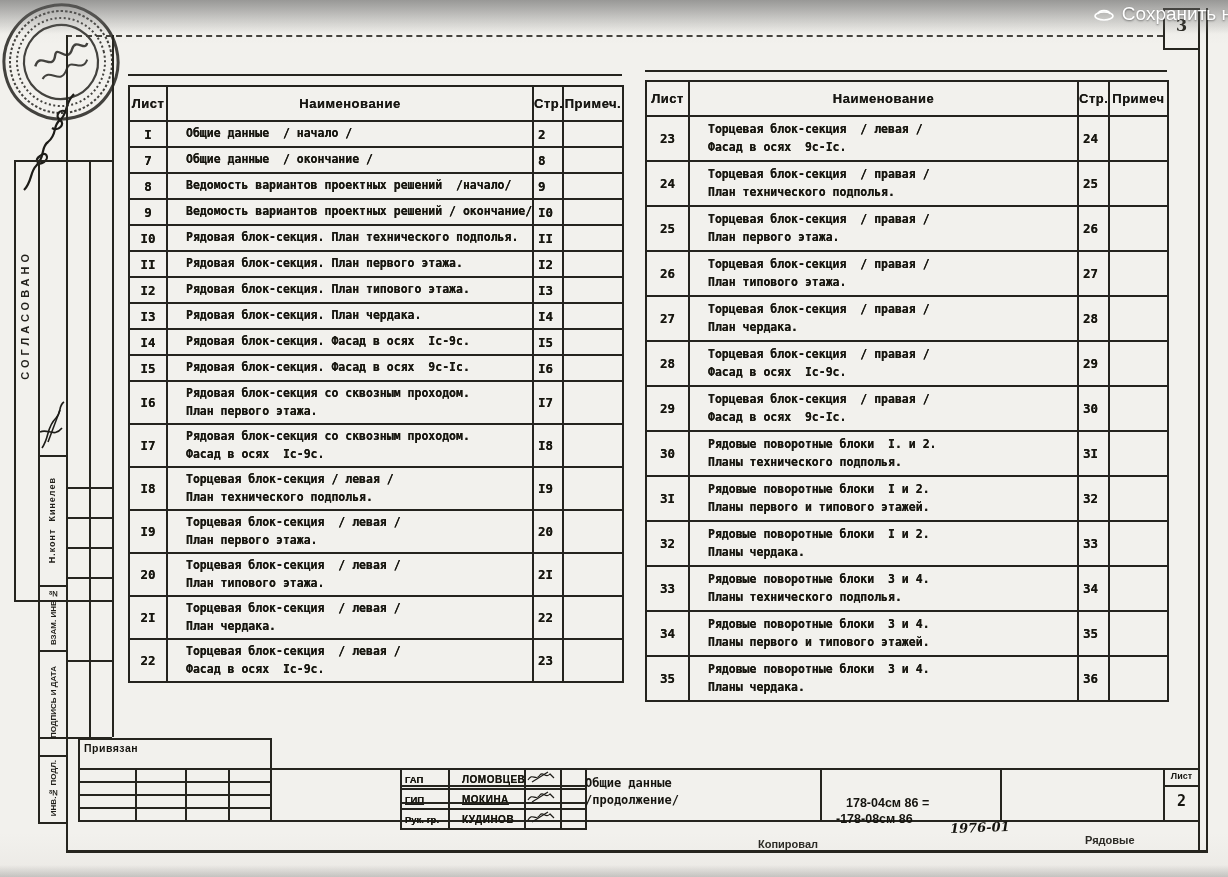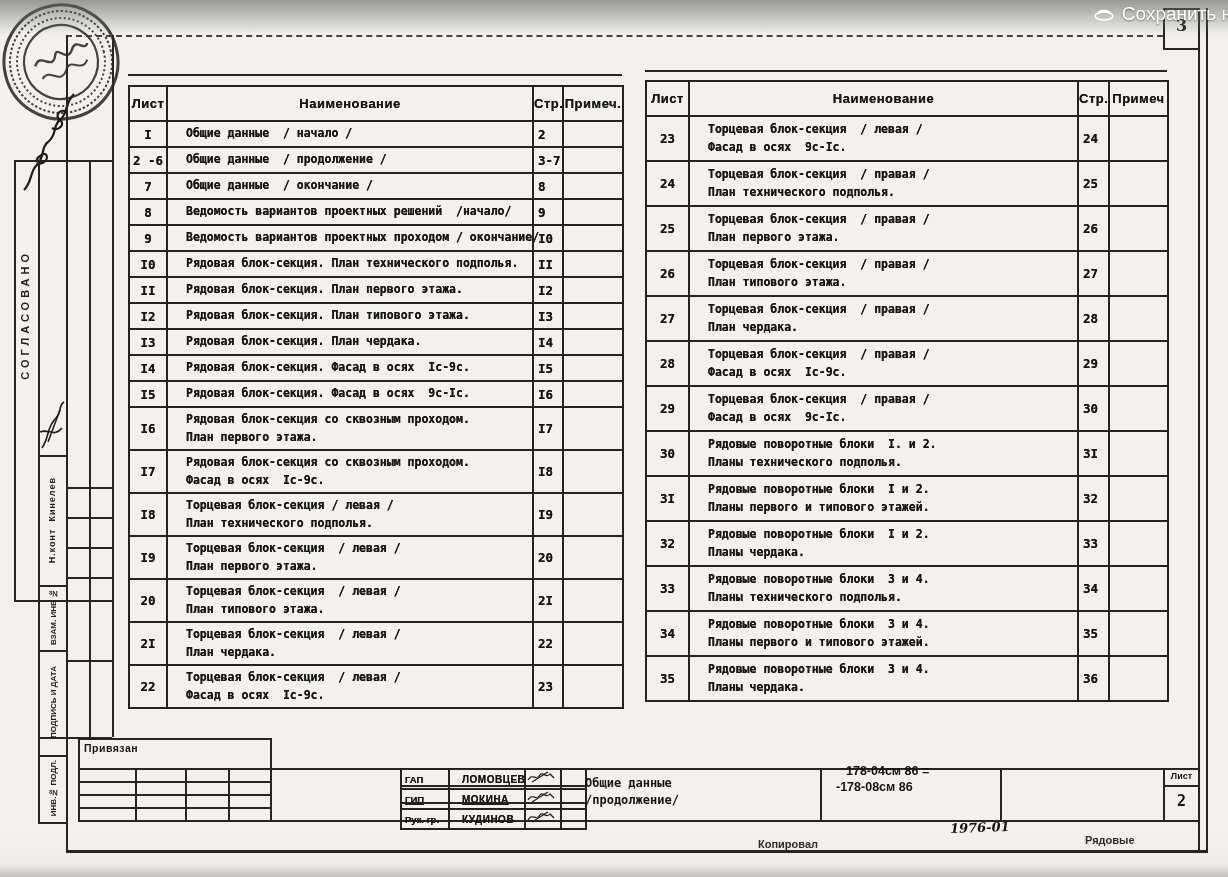--- a/index.html
+++ b/index.html
@@ -166,47 +166,39 @@
     <tbody id="left-tbody">
         <tr class="single">
           <td class="c-sheet">I</td>
           <td class="c-name">
             <div>Общие данные  / начало /</div>
           </td>
           <td class="c-page">2</td>
           <td class="c-note"></td>
         </tr>
         <tr class="single">
-          <td class="c-sheet">2 -6</td>
-          <td class="c-name">
-            <div>Общие данные  / продолжение /</div>
-          </td>
-          <td class="c-page">3-7</td>
-          <td class="c-note"></td>
-        </tr>
-        <tr class="single">
           <td class="c-sheet">7</td>
           <td class="c-name">
             <div>Общие данные  / окончание /</div>
           </td>
           <td class="c-page">8</td>
           <td class="c-note"></td>
         </tr>
         <tr class="single">
           <td class="c-sheet">8</td>
           <td class="c-name">
             <div>Ведомость вариантов проектных решений  /начало/</div>
           </td>
           <td class="c-page">9</td>
           <td class="c-note"></td>
         </tr>
         <tr class="single">
           <td class="c-sheet">9</td>
           <td class="c-name">
-            <div>Ведомость вариантов проектных проходом / окончание/</div>
+            <div>Ведомость вариантов проектных решений / окончание/</div>
           </td>
           <td class="c-page">I0</td>
           <td class="c-note"></td>
         </tr>
         <tr class="single">
           <td class="c-sheet">I0</td>
           <td class="c-name">
             <div>Рядовая блок-секция. План технического подполья.</div>
           </td>
           <td class="c-page">II</td>
@@ -526,21 +518,21 @@
   </td>
           <td class="r-x"></td>
         </tr>
       </tbody>
   </table>
 
   <div class="tb-text doc-title" style="left:585px;top:775px;width:235px;">
     <div>Общие данные</div>
     <div>/продолжение/</div>
   </div>
-  <div class="tb-text series" style="left:836px;top:764px;">
+  <div class="tb-text series" style="left:836px;top:796px;">
     <div style="padding-left:10px;">178-04см 86 =</div>
     <div>-178-08см 86</div>
   </div>
   <div class="tb-text mini-label" style="left:1163px;top:771px;width:37px;text-align:center;">Лист</div>
   <div class="tb-text sheet-num" style="left:1163px;top:792px;width:37px;text-align:center;">2</div>
   <div class="tb-text hand" style="left:950px;top:820px;">1976-01</div>
   <div class="tb-text small-label" style="left:758px;top:838px;">Копировал</div>
   <div class="tb-text small-label" style="left:1085px;top:834px;">Рядовые</div>
 
   <div class="scan-edge"></div>

